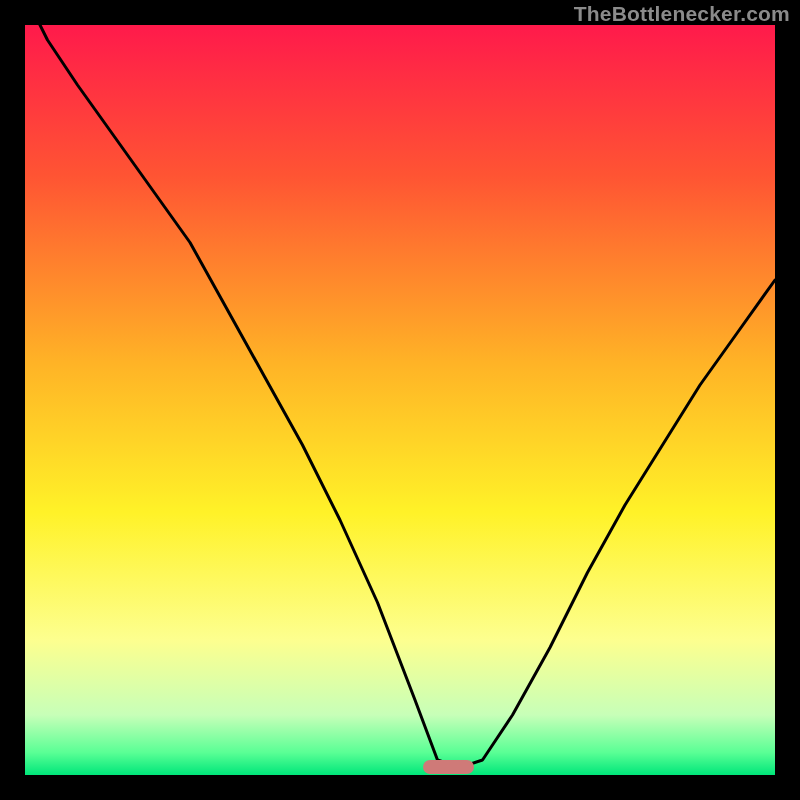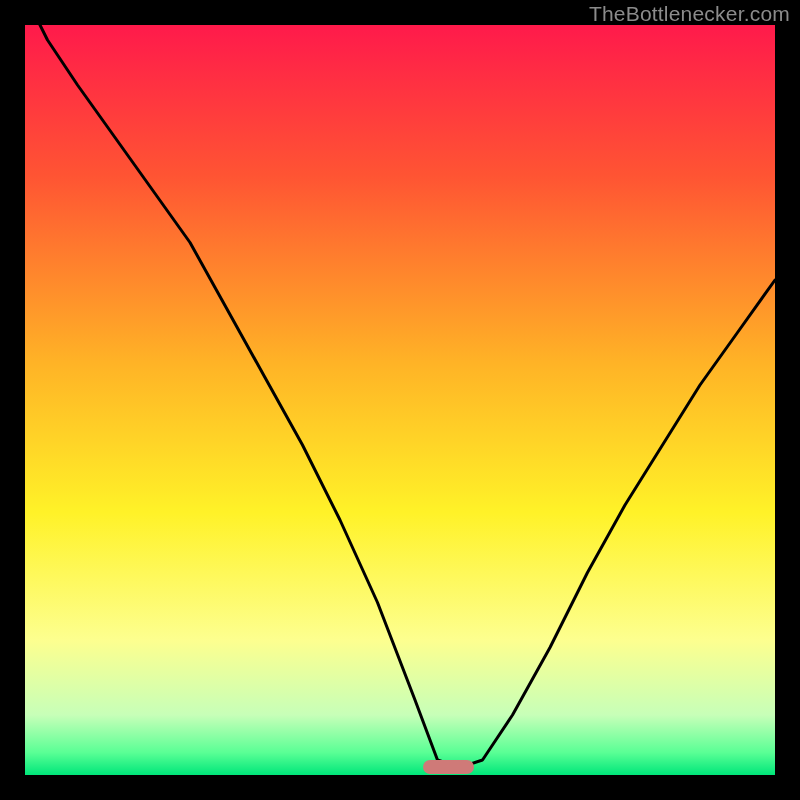--- a/index.html
+++ b/index.html
@@ -10,20 +10,21 @@
     background: #000;
     overflow: hidden;
   }
   .frame {
     position: absolute;
     left: 0;
     top: 0;
     width: 800px;
     height: 800px;
     background: #000;
+    font-weight: bold;
   }
   .plot {
     position: absolute;
     left: 25px;
     top: 25px;
     width: 750px;
     height: 750px;
     overflow: hidden;
   }
   .gradient {

